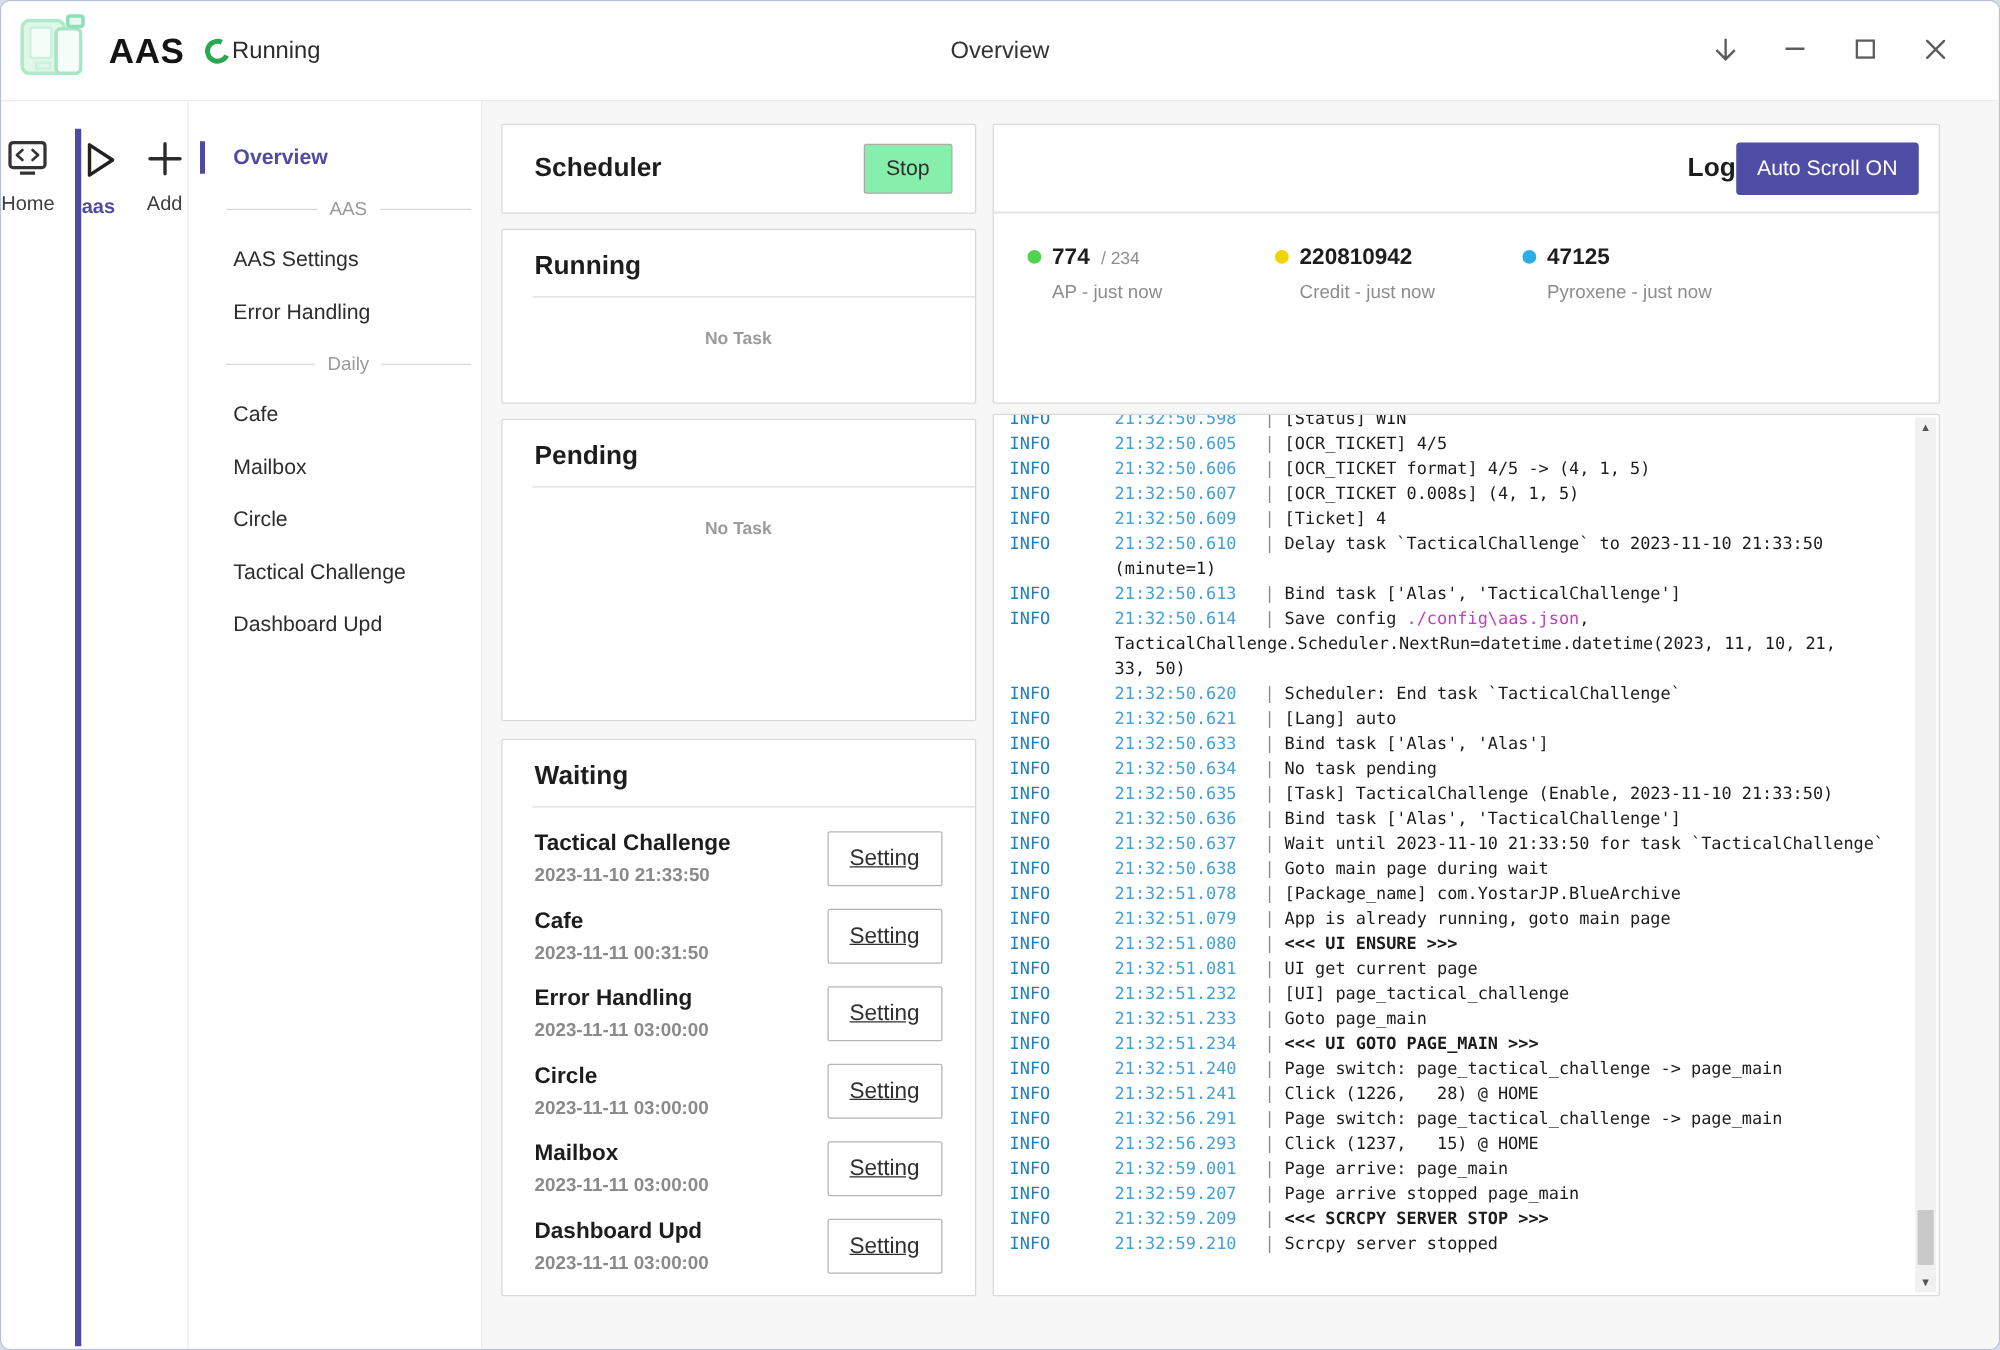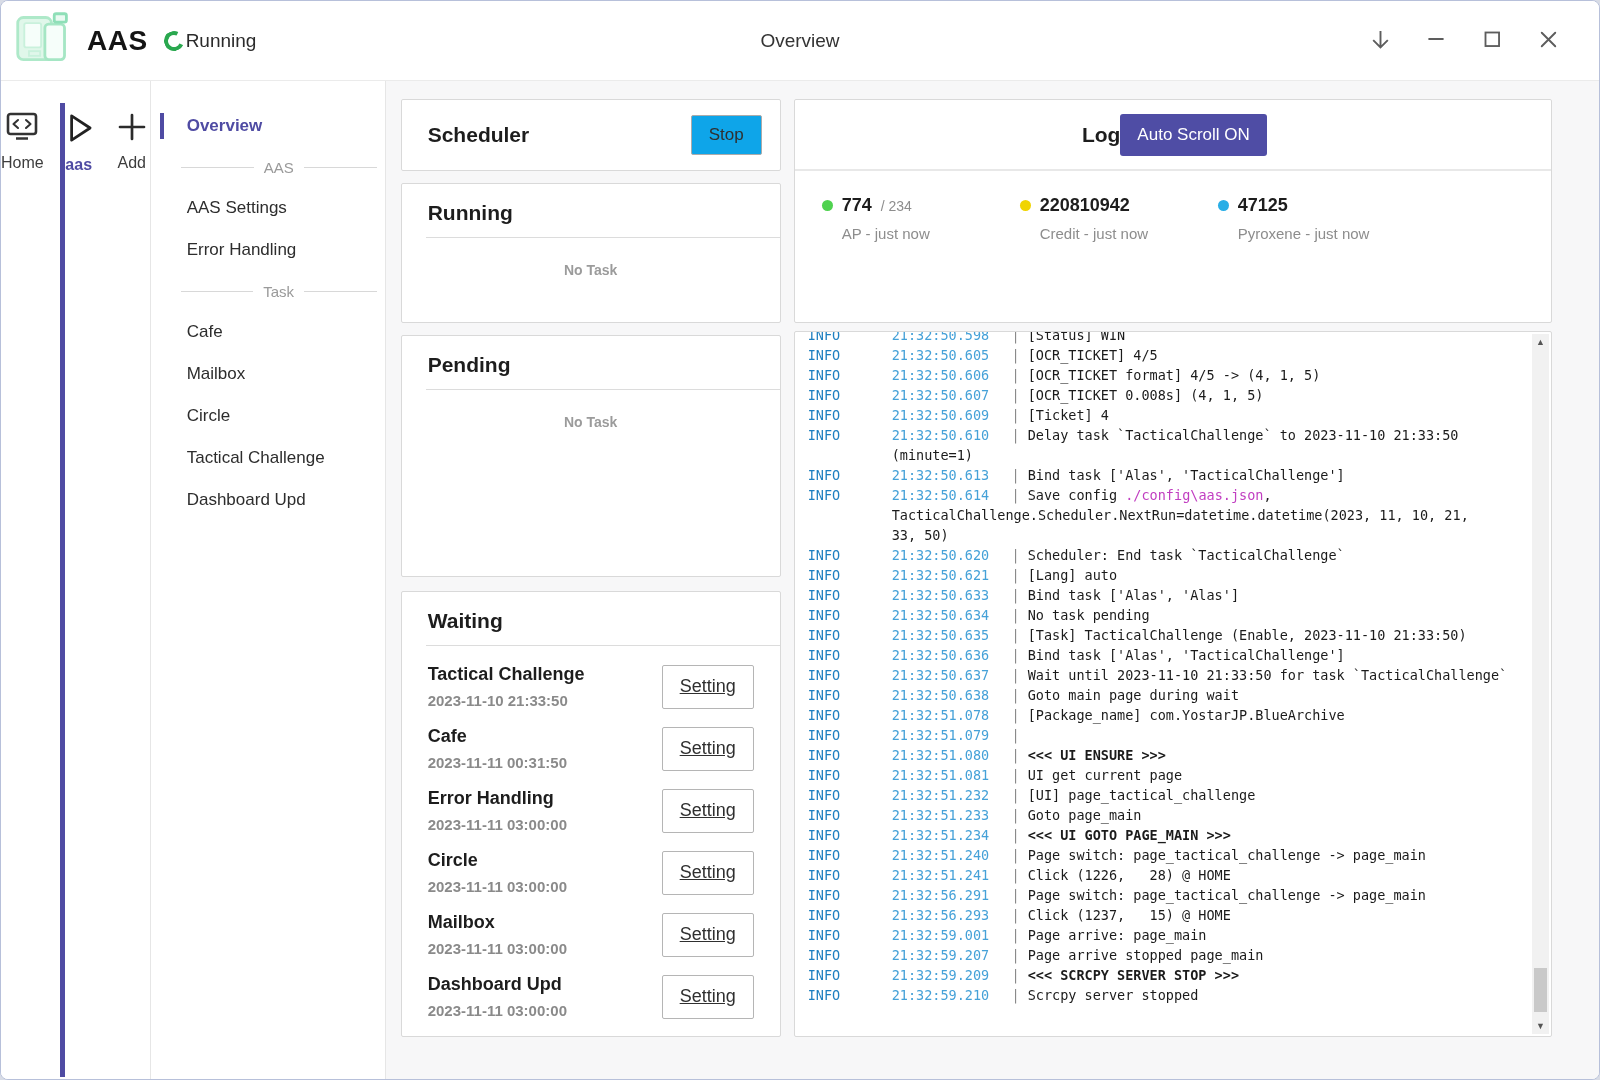--- a/index.html
+++ b/index.html
@@ -50,39 +50,39 @@
     padding:18px 47px 42px 15px; min-width:0; }
   .col-left  { flex:0 0 380px; display:flex; flex-direction:column; min-height:0;border-radius:27px; }
   .col-right { flex:1; display:flex; flex-direction:column; min-width:0; min-height:0; }
 
   .card { background:#fff; border:1px solid #d9d9d9; border-radius:2px; }
   .card-title { font-size:21px; font-weight:600; color:#1d1d1d; }
 
   
   .scheduler { height:72px; display:flex; align-items:center; justify-content:space-between;
     padding:0 18px 0 26px; margin-bottom:12px; }
-  .btn-outline { background:#0ea5e9; border:1px solid #ababab; border-radius:2px; font-size:17px;
+  .btn-outline { background:#86efac; border:1px solid #ababab; border-radius:2px; font-size:17px;
     color:#2f2f2f; padding:9px 17px; font-family:inherit; cursor:pointer; }
 
   .block-head { padding:17px 0 12px 26px; }
   .block-divider { height:1px; background:#dcdcdc; margin-left:24px; }
   .no-task { text-align:center; color:#9b9b9b; font-size:14px; font-weight:600; padding-top:24px; }
   .running  { height:140px; margin-bottom:12px; }
   .pending  { height:242px; margin-bottom:14px; }
   .waiting  { flex:1; min-height:0; display:flex; flex-direction:column; }
   .wait-list { padding:10px 26px 0 26px; overflow:hidden; }
   .wait-item { display:flex; align-items:center; justify-content:space-between; padding:8px 0 9px; }
   .wait-name { font-size:18px; font-weight:700; color:#1d1d1d; margin-bottom:7px; }
   .wait-time { font-size:15px; font-weight:600; color:#8a8a8a; }
   .btn-setting { width:92px; height:44px; background:#fff; border:1px solid #b5b5b5; border-radius:2px;
     font-size:18px; color:#2f2f2f; font-family:inherit; cursor:pointer;text-decoration:underline; }
 
   
   .log-head { height:224px; margin-bottom:8px; display:flex; flex-direction:column; }
-  .log-head-top { display:flex; align-items:center; justify-content:center; padding:14px 16px 13px 19px; }
+  .log-head-top { display:flex; align-items:center; justify-content:flex-end; padding:14px 16px 13px 19px; }
   .btn-accent { background:#4f4da5; color:#fff; border:none; border-radius:3px;
     font-size:17px; padding:11px 17px; font-family:inherit; cursor:pointer; }
   .log-divider { height:2px; background:#e8e8e8; }
   .stats { display:flex; padding:24px 0 0 27px; }
   .stat { width:198px; }
   .stat-top { display:flex; align-items:center; gap:9px; }
   .dot { width:11px; height:11px; border-radius:50%; flex:0 0 11px; }
   .stat-value { font-size:18px; font-weight:700; color:#1d1d1d; }
   .stat-extra { font-size:14px; color:#8d8d8d; }
   .stat-label { margin:9px 0 0 20px; font-size:15px; color:#8d8d8d; }
@@ -173,21 +173,21 @@
       </nav>
 
     <nav class="sidebar">
         <div class="side-item active">Overview</div>
         <div class="side-section">
           <span>AAS</span>
         </div>
         <div class="side-item">AAS Settings</div>
         <div class="side-item">Error Handling</div>
         <div class="side-section">
-          <span>Task</span>
+          <span>Daily</span>
         </div>
         <div class="side-item">Cafe</div>
         <div class="side-item">Mailbox</div>
         <div class="side-item">Circle</div>
         <div class="side-item">Tactical Challenge</div>
         <div class="side-item">Dashboard Upd</div>
       </nav>
 
     <main class="content">
 
@@ -307,21 +307,21 @@
               <div class="log-row cont"><span class="log-level"></span><span class="log-msg"><span>33, 50)</span></span></div>
               <div class="log-row"><span class="log-level">INFO</span><span class="log-time">21:32:50.620</span><span class="log-pipe">|</span><span class="log-msg"><span>Scheduler: End task `TacticalChallenge`</span></span></div>
               <div class="log-row"><span class="log-level">INFO</span><span class="log-time">21:32:50.621</span><span class="log-pipe">|</span><span class="log-msg"><span>[Lang] auto</span></span></div>
               <div class="log-row"><span class="log-level">INFO</span><span class="log-time">21:32:50.633</span><span class="log-pipe">|</span><span class="log-msg"><span>Bind task ['Alas', 'Alas']</span></span></div>
               <div class="log-row"><span class="log-level">INFO</span><span class="log-time">21:32:50.634</span><span class="log-pipe">|</span><span class="log-msg"><span>No task pending</span></span></div>
               <div class="log-row"><span class="log-level">INFO</span><span class="log-time">21:32:50.635</span><span class="log-pipe">|</span><span class="log-msg"><span>[Task] TacticalChallenge (Enable, 2023-11-10 21:33:50)</span></span></div>
               <div class="log-row"><span class="log-level">INFO</span><span class="log-time">21:32:50.636</span><span class="log-pipe">|</span><span class="log-msg"><span>Bind task ['Alas', 'TacticalChallenge']</span></span></div>
               <div class="log-row"><span class="log-level">INFO</span><span class="log-time">21:32:50.637</span><span class="log-pipe">|</span><span class="log-msg"><span>Wait until 2023-11-10 21:33:50 for task `TacticalChallenge`</span></span></div>
               <div class="log-row"><span class="log-level">INFO</span><span class="log-time">21:32:50.638</span><span class="log-pipe">|</span><span class="log-msg"><span>Goto main page during wait</span></span></div>
               <div class="log-row"><span class="log-level">INFO</span><span class="log-time">21:32:51.078</span><span class="log-pipe">|</span><span class="log-msg"><span>[Package_name] com.YostarJP.BlueArchive</span></span></div>
-              <div class="log-row"><span class="log-level">INFO</span><span class="log-time">21:32:51.079</span><span class="log-pipe">|</span></div>
+              <div class="log-row"><span class="log-level">INFO</span><span class="log-time">21:32:51.079</span><span class="log-pipe">|</span><span class="log-msg"><span>App is already running, goto main page</span></span></div>
               <div class="log-row bold"><span class="log-level">INFO</span><span class="log-time">21:32:51.080</span><span class="log-pipe">|</span><span class="log-msg"><span>&lt;&lt;&lt; UI ENSURE &gt;&gt;&gt;</span></span></div>
               <div class="log-row"><span class="log-level">INFO</span><span class="log-time">21:32:51.081</span><span class="log-pipe">|</span><span class="log-msg"><span>UI get current page</span></span></div>
               <div class="log-row"><span class="log-level">INFO</span><span class="log-time">21:32:51.232</span><span class="log-pipe">|</span><span class="log-msg"><span>[UI] page_tactical_challenge</span></span></div>
               <div class="log-row"><span class="log-level">INFO</span><span class="log-time">21:32:51.233</span><span class="log-pipe">|</span><span class="log-msg"><span>Goto page_main</span></span></div>
               <div class="log-row bold"><span class="log-level">INFO</span><span class="log-time">21:32:51.234</span><span class="log-pipe">|</span><span class="log-msg"><span>&lt;&lt;&lt; UI GOTO PAGE_MAIN &gt;&gt;&gt;</span></span></div>
               <div class="log-row"><span class="log-level">INFO</span><span class="log-time">21:32:51.240</span><span class="log-pipe">|</span><span class="log-msg"><span>Page switch: page_tactical_challenge -&gt; page_main</span></span></div>
               <div class="log-row"><span class="log-level">INFO</span><span class="log-time">21:32:51.241</span><span class="log-pipe">|</span><span class="log-msg"><span>Click (1226,   28) @ HOME</span></span></div>
               <div class="log-row"><span class="log-level">INFO</span><span class="log-time">21:32:56.291</span><span class="log-pipe">|</span><span class="log-msg"><span>Page switch: page_tactical_challenge -&gt; page_main</span></span></div>
               <div class="log-row"><span class="log-level">INFO</span><span class="log-time">21:32:56.293</span><span class="log-pipe">|</span><span class="log-msg"><span>Click (1237,   15) @ HOME</span></span></div>
               <div class="log-row"><span class="log-level">INFO</span><span class="log-time">21:32:59.001</span><span class="log-pipe">|</span><span class="log-msg"><span>Page arrive: page_main</span></span></div>

